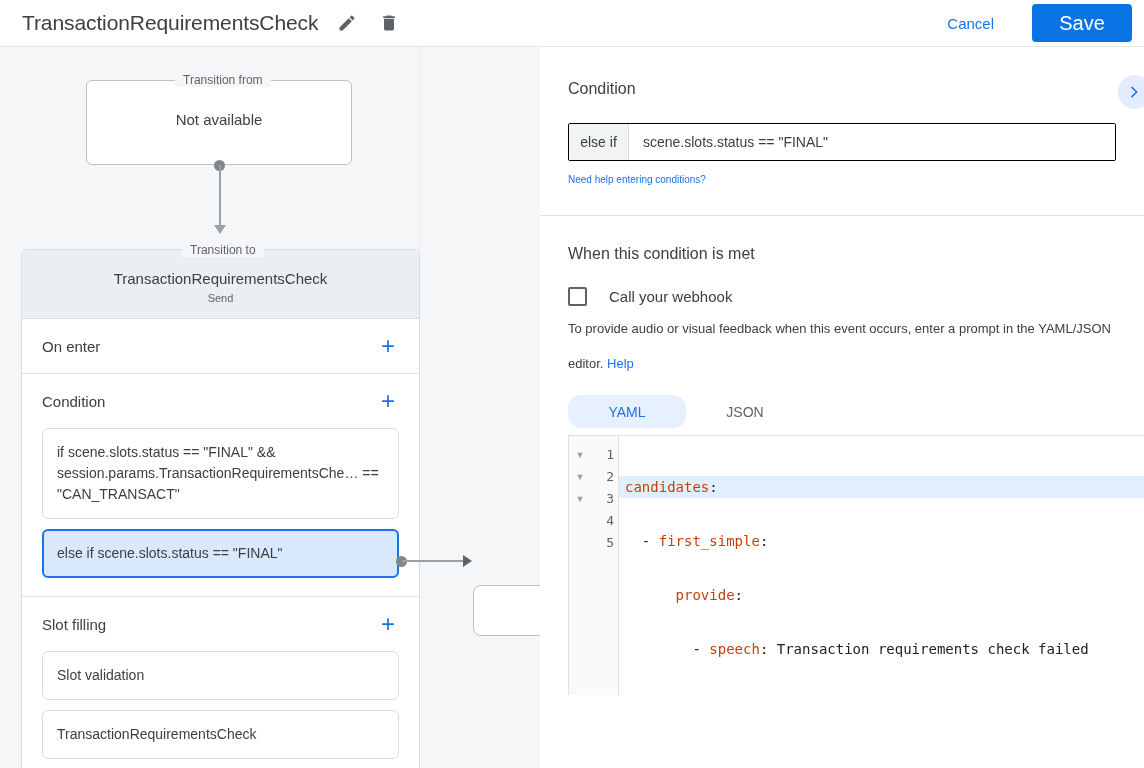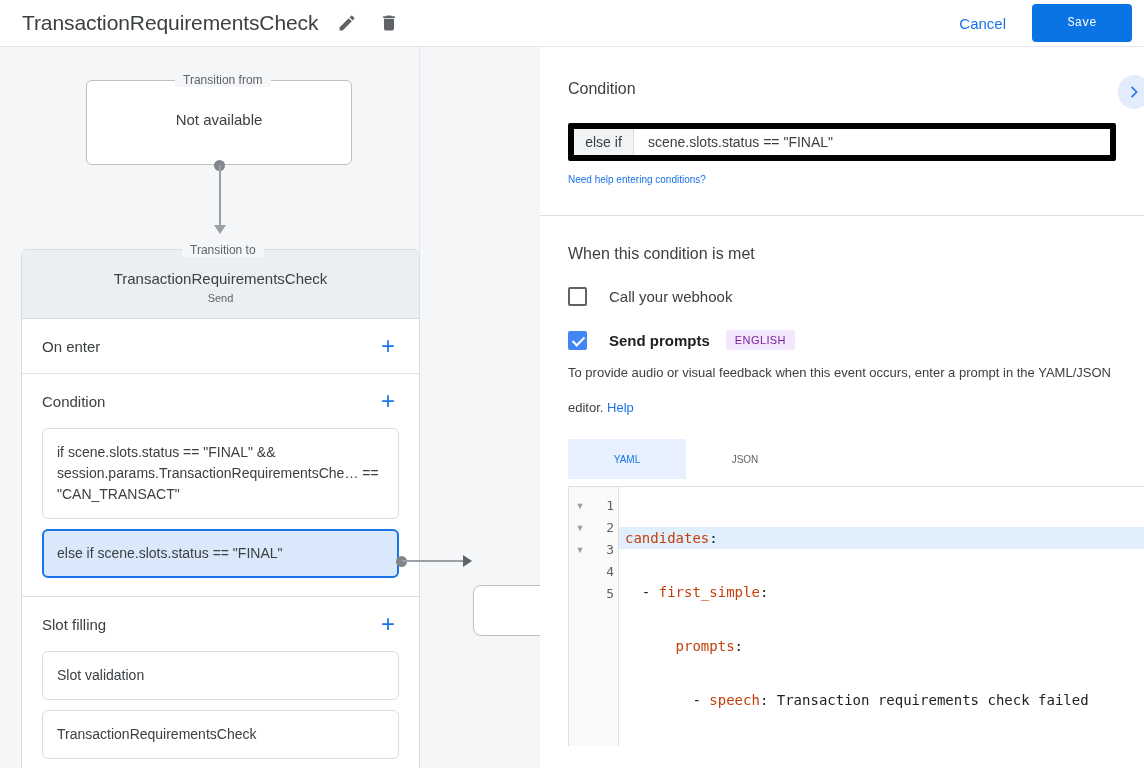--- a/index.html
+++ b/index.html
@@ -41,29 +41,29 @@
   .cancel-btn {
     color: #1a73e8;
     font-size: 15px;
     padding: 8px 14px;
     border-radius: 4px;
     cursor: pointer;
     background: none; border: none;
     font-family: inherit;
   }
   .save-btn {
-    margin-left: 12px;
+    margin-left: 24px;
     background: #0b74e5;
     color: #fff;
-    font-size: 12px;
+    font-size: 20px;
     border: none;
     border-radius: 4px;
     width: 100px; height: 38px;
     cursor: pointer;
-    font-family: Liberation Mono, monospace;
+    font-family: Liberation Sans, sans-serif;
   }
 
   
   .canvas {
     position: absolute;
     top: 47px; left: 0;
     width: 540px; height: 721px;
     background: #f5f6f8;
     overflow: hidden;
   }
@@ -220,21 +220,21 @@
     width: 32px; height: 34px;
     background: #e3ecfb;
     border-radius: 17px;
     display: flex; align-items: center; justify-content: center;
     cursor: pointer;
   }
 
   .cond-row {
     display: flex;
     margin-top: 25px;
-    border: 6px solid #000000;
+    border: 1px solid #000000;
     border-radius: 2px;
     height: 38px;
     overflow: hidden;
   }
   .cond-prefix {
     width: 60px;
     background: #f1f3f4;
     border-right: 1px solid #dadce0;
     display: flex; align-items: center; justify-content: center;
     font-size: 14px;
@@ -312,25 +312,26 @@
     color: #3c4043;
     line-height: 19px;
     max-width: 560px;
   }
 
   .tabs {
     display: flex;
     margin-top: 22px;
   }
   .tab {
-    width: 118px; height: 40px;
+    width: 118px; height: 33px;
     display: flex; align-items: center; justify-content: center;
-    font-size: 10px;
+    font-size: 14px;
     color: #5f6368;
     cursor: pointer;
+    border-radius: 13px;
   }
   .tab.active {
     background: #e6f0fe;
     color: #1a73e8;
   }
 
   .editor {
     margin-top: 7px;
     border-top: 1px solid #e0e0e0;
     border-left: 1px solid #e0e0e0;
@@ -488,25 +489,20 @@
   <div class="rp-divider"></div>
 
   <div class="rp-section">
     <div class="rp-subtitle">When this condition is met</div>
 
     <div class="check-row">
       <span class="cbox"></span>
       <span class="check-label plain">Call your webhook</span>
     </div>
 
-    <div class="check-row">
-      <span class="cbox checked"></span>
-      <span class="check-label">Send prompts</span>
-      <span class="lang-badge">ENGLISH</span>
-    </div>
 
     <div class="helper-text">
       <span>To provide audio or visual feedback when this event occurs, enter a prompt in the YAML/JSON editor. </span><a class="link" style="margin-top:16px; font-size:13px;">Help</a>
     </div>
 
     <div class="tabs">
       <div class="tab active">YAML</div>
       <div class="tab">JSON</div>
     </div>
   </div>
@@ -522,19 +518,19 @@
       <div>1</div>
       <div>2</div>
       <div>3</div>
       <div>4</div>
       <div>5</div>
     </div>
 
     <div class="code">
       <div class="code-line active"><span></span><span></span><span class="yk">candidates</span><span>:</span><span></span></div>
       <div class="code-line"><span>  </span><span>- </span><span class="yk">first_simple</span><span>:</span><span></span></div>
-      <div class="code-line"><span>      </span><span></span><span class="yk">prompts</span><span>:</span><span></span></div>
+      <div class="code-line"><span>      </span><span></span><span class="yk">provide</span><span>:</span><span></span></div>
       <div class="code-line"><span>        </span><span>- </span><span class="yk">speech</span><span>:</span><span> Transaction requirements check failed</span></div>
       <div class="code-line"><span></span></div>
     </div>
   </div>
 
 </div>
 
 </body></html>

